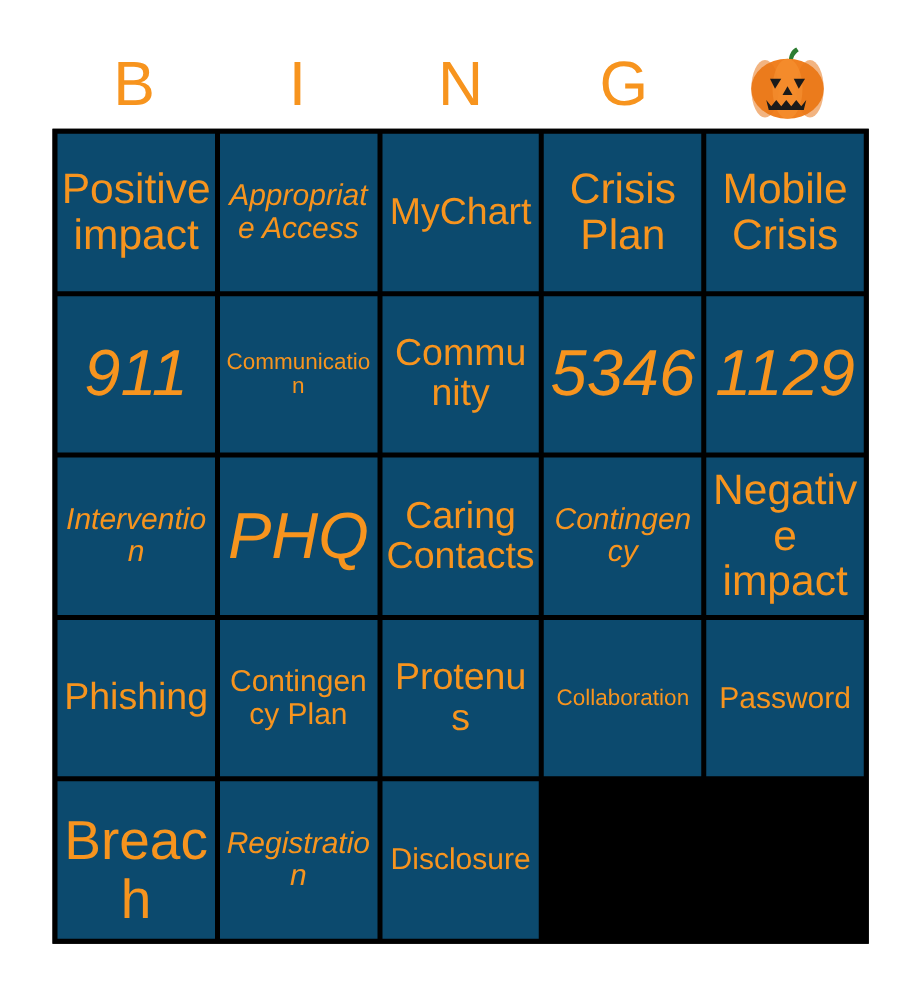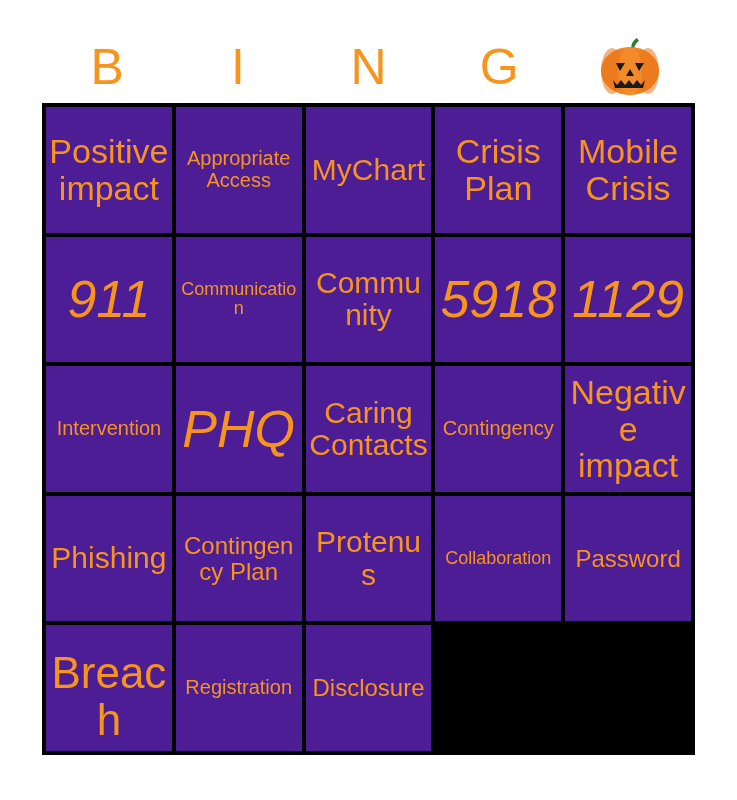--- a/index.html
+++ b/index.html
@@ -63,21 +63,21 @@
     box-sizing: border-box;
     display: grid;
     grid-template-columns: repeat(5, 1fr);
     grid-template-rows: repeat(5, 1fr);
     background: #000000;
     border: 4px solid #000000;
     gap: 4px;
   }
 
   .cell {
-    background: #4c1d95;
+    background: #0c4a6e;
     display: flex;
     align-items: center;
     justify-content: center;
     text-align: center;
     overflow: hidden;
     box-sizing: border-box;
     padding: 2px 3px;
   }
 
   .cell-text {
@@ -88,21 +88,21 @@
     word-wrap: break-word;
     user-select: none;
   }
 
   
   .fs-xxl  { font-size: 52px; font-style: italic; }   
   .fs-xl   { font-size: 44px; margin-top: 16px; }   
   .fs-lg   { font-size: 34px; }   
   .fs-md   { font-size: 30px; }   
   .fs-sm   { font-size: 24px; }   
-  .fs-xs   { font-size: 20px; }   
+  .fs-xs   { font-size: 24px; font-style: italic; }   
   .fs-xxs  { font-size: 18px; }   
 </style>
 </head>
 <body>
 
 <div class="card">
 
   <div class="header-row">
     <div class="header-cell">B</div>
     <div class="header-cell">I</div>
@@ -144,21 +144,21 @@
     <div class="cell">
         <span class="cell-text fs-xxl">911</span>
       </div>
     <div class="cell">
         <span class="cell-text fs-xxs">Communication</span>
       </div>
     <div class="cell">
         <span class="cell-text fs-md">Community</span>
       </div>
     <div class="cell">
-        <span class="cell-text fs-xxl">5918</span>
+        <span class="cell-text fs-xxl">5346</span>
       </div>
     <div class="cell">
         <span class="cell-text fs-xxl">1129</span>
       </div>
 
     <div class="cell">
         <span class="cell-text fs-xs">Intervention</span>
       </div>
     <div class="cell">
         <span class="cell-text fs-xxl">PHQ</span>

